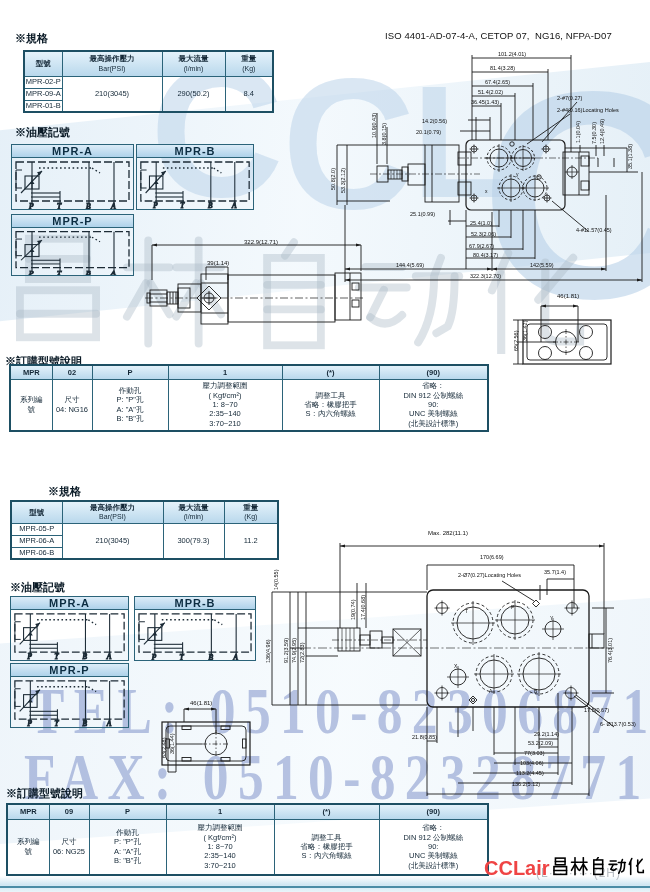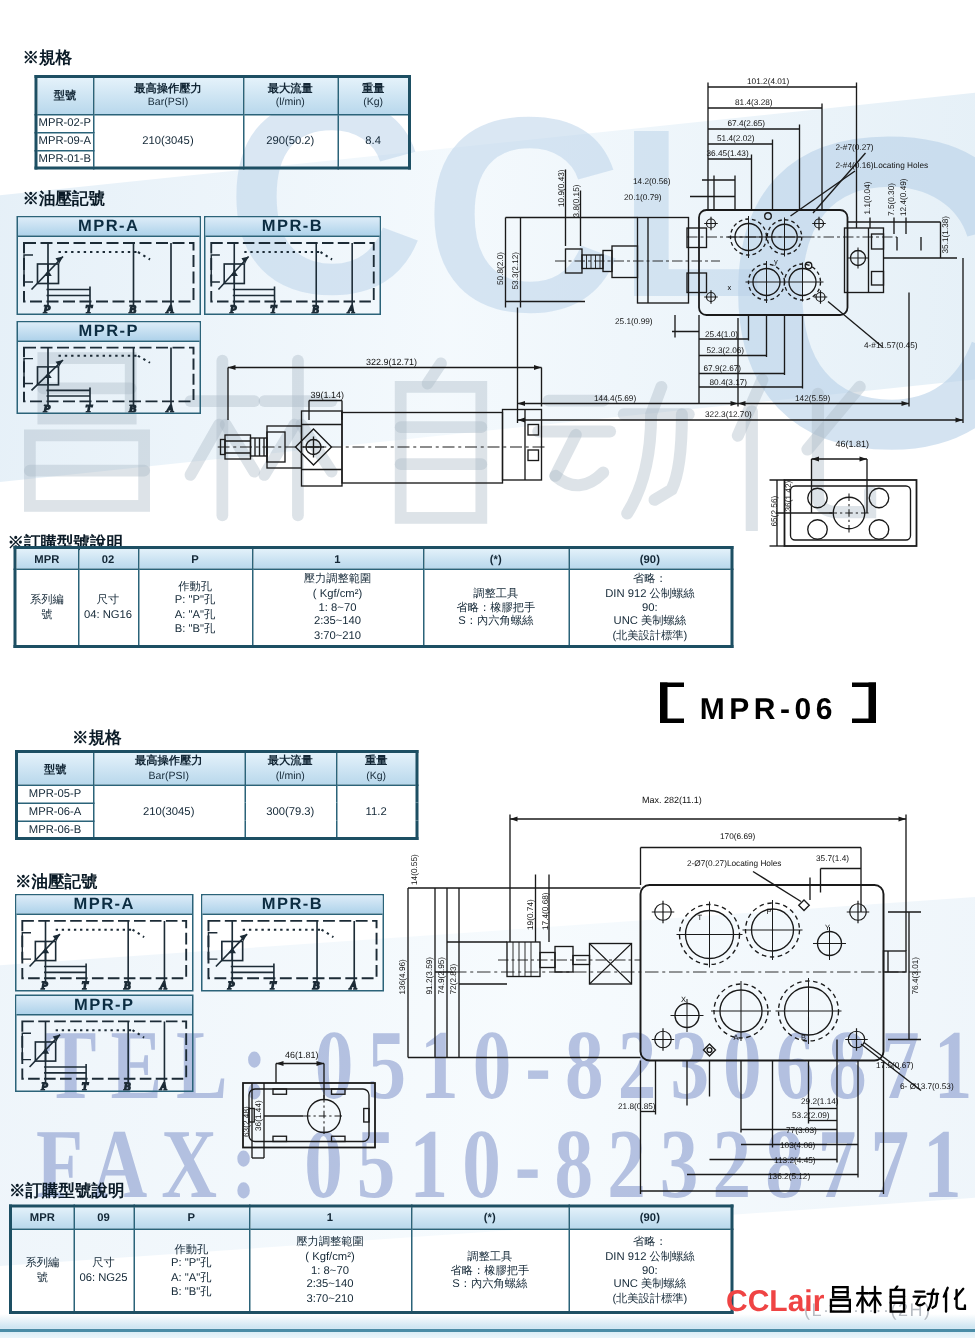--- a/index.html
+++ b/index.html
@@ -117,20 +117,21 @@
 
 <div class="ab" style="left:0;top:876px;width:650px;height:16px;background:linear-gradient(#ffffff,#cfe6f2 55%,#eaf5fa)"></div>
 
 <div class="ab" style="left:0;top:886px;width:650px;height:2px;background:#4a8ca6"></div>
 
 <div class="tel" style="left:30px;top:678px">TEL: 0510-82306871</div>
 
 <div class="tel" style="left:24px;top:744px">FAX: 0510-82328771</div>
 
 
+<div class="ab iso" style="left:385px;top:30px">ISO 4401-AD-07-4-A, CETOP 07,&nbsp; NG16, NFPA-D07</div>
 
 <div class="ab slbl" style="left:15px;top:31px">※規格</div>
 
 <div class="ab" style="left:23px;top:50px">
 <table class="spec" style="width:249px">
 <colgroup>
           <col style="width:38px">
           <col style="width:100px">
           <col style="width:63px">
           <col style="width:48px">
@@ -378,21 +379,20 @@
             <td style="font-size:7.5px">尺寸<br>04: NG16</td>
             <td style="font-size:7.5px">作動孔<br>P: "P"孔<br>A: "A"孔<br>B: "B"孔</td>
             <td style="font-size:7.5px">壓力調整範圍<br>( Kgf/cm²)<br>1: 8~70<br>2:35~140<br>3:70~210</td>
             <td style="font-size:7.5px">調整工具<br>省略：橡膠把手<br>S：內六角螺絲</td>
             <td style="font-size:7.5px">省略：<br>DIN 912 公制螺絲<br>90:<br>UNC 美制螺絲<br>(北美設計標準)</td>
           </tr>
 </tbody>
       </table>
 </div>
 
-<div class="ab hdr" style="left:440px;top:452px"><span class="brk brkL"></span>&nbsp;MPR-06&nbsp;<span class="brk brkR"></span></div>
 
 
 <div class="ab slbl" style="left:48px;top:484px">※規格</div>
 
 <div class="ab" style="left:10px;top:500px">
 <table class="spec" style="width:267px">
 <colgroup>
           <col style="width:51px">
           <col style="width:101px">
           <col style="width:61px">

